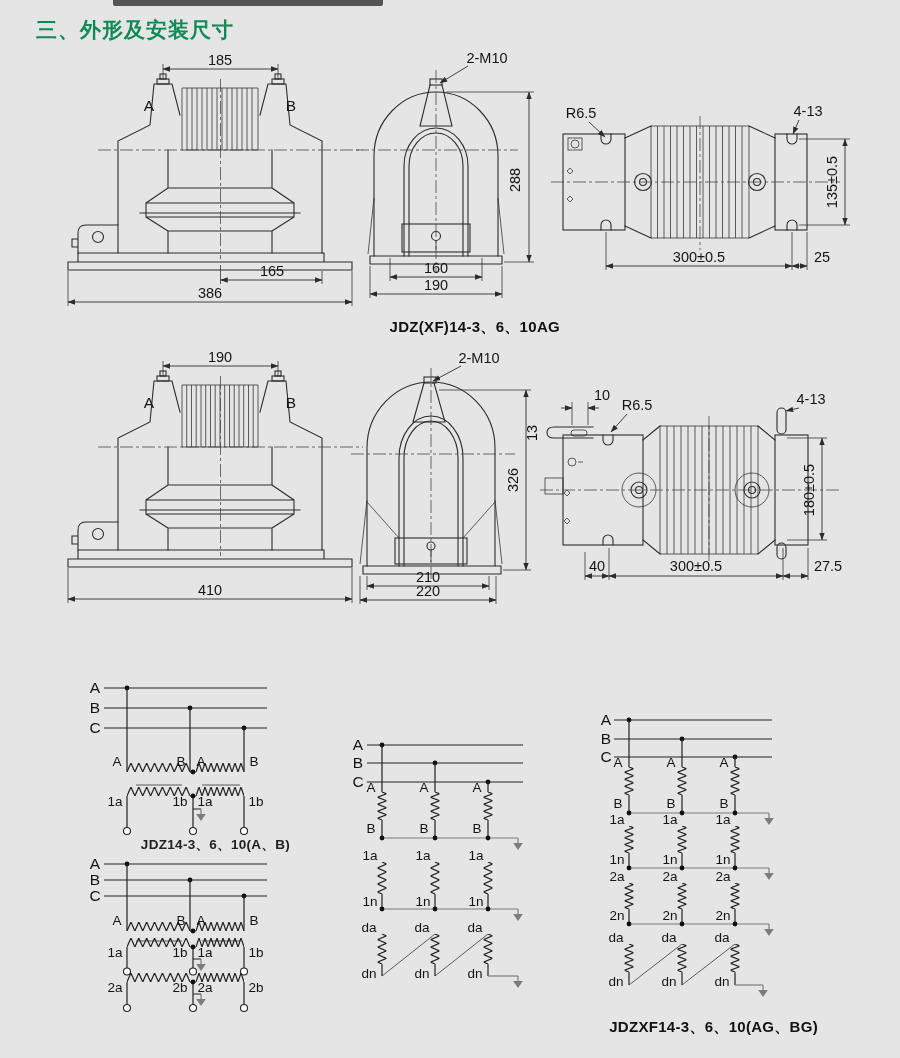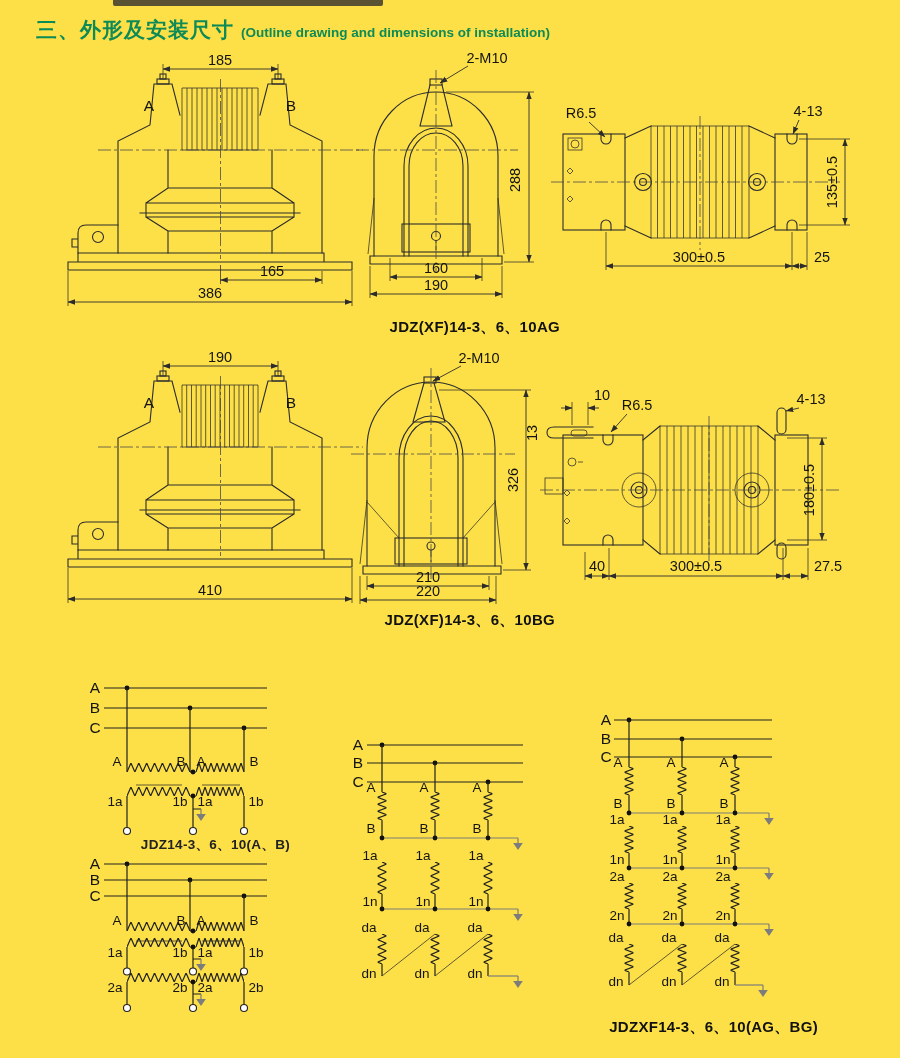--- a/index.html
+++ b/index.html
@@ -1,16 +1,16 @@
 <!DOCTYPE html>
 <html><head>
 <meta charset="utf-8">
 <style>
   html,body{margin:0;padding:0;background:#ffffff;}
-  .page{position:relative;width:900px;height:1058px;background:#fde047;overflow:hidden;
+  .page{position:relative;width:900px;height:1058px;background:#e5e5e5;overflow:hidden;
         font-family:"Liberation Sans",sans-serif;}
   .remnant{position:absolute;left:113px;top:0;width:270px;height:6px;background:#2f2f2f;
         opacity:.8;border-radius:0 0 2px 2px;}
   .sec{position:absolute;color:#0e8a57;display:flex;align-items:baseline;white-space:nowrap;}
   .sec .zh{font-size:21px;font-weight:bold;letter-spacing:1px;}
   .sec .en{font-size:13.5px;font-weight:bold;margin-left:7px;}
   .cap{position:absolute;text-align:right;font-weight:bold;font-size:15px;color:#111;
        letter-spacing:.3px;}
   .cap.light{font-weight:bold;font-size:13.5px;color:#222;}
   svg.canvas{position:absolute;left:0;top:0;color:#222;}
@@ -31,21 +31,20 @@
 </style>
 </head>
 <body>
 
 <div class="page">
 
   <div class="remnant"></div>
 
   <div class="sec" style="left:36px;top:16px">
     <span class="zh"><span>三、</span><span>外形及安装尺寸</span></span>
-    <span class="en">(Outline drawing and dimensions of installation)</span>
   </div>
 
 
   <svg class="canvas" width="900" height="1058" viewBox="0 0 900 1058">
     <defs>
       <marker id="arr" viewBox="0 0 10 10" refX="9.5" refY="5" markerWidth="8.5" markerHeight="8.5" orient="auto-start-reverse">
         <path d="M0,1.4 L10,5 L0,8.6 Z" fill="#2c2c2c"></path>
       </marker>
       <symbol id="hzz" viewBox="0 0 64 9" preserveAspectRatio="none">
         <polyline points="0,9 4,0 8,9 12,0 16,9 20,0 24,9 28,0 32,9 36,0 40,9 44,0 48,9 52,0 56,9 60,0 64,9" fill="none" stroke="currentColor" stroke-width="1.2" vector-effect="non-scaling-stroke"></polyline>
@@ -450,17 +449,16 @@
       <text class="t13" x="74" y="281" text-anchor="middle">dn</text>
       <text class="t13" x="127" y="281" text-anchor="middle">dn</text>
       <path class="w" d="M34,267 V280 M87,267 V280 M140,267 V280"></path>
       <path class="thin" d="M34,280 L87,239 M87,280 L140,239"></path>
       <path class="wg" d="M140,280 H168"></path>
       <use href="#gsym" x="162" y="280" width="12" height="13" class="gnd"></use>
     </g>
   </svg>
 
   <div class="cap" style="left:330px;top:318px;width:230px">JDZ(XF)14-3、6、10AG</div>
-  <div class="cap" style="left:325px;top:611px;width:230px">JDZ(XF)14-3、6、10BG</div>
   <div class="cap light" style="left:70px;top:836px;width:220px">JDZ14-3、6、10(A、B)</div>
   <div class="cap" style="left:578px;top:1018px;width:240px">JDZXF14-3、6、10(AG、BG)</div>
 
 </div>
 
 </body></html>

